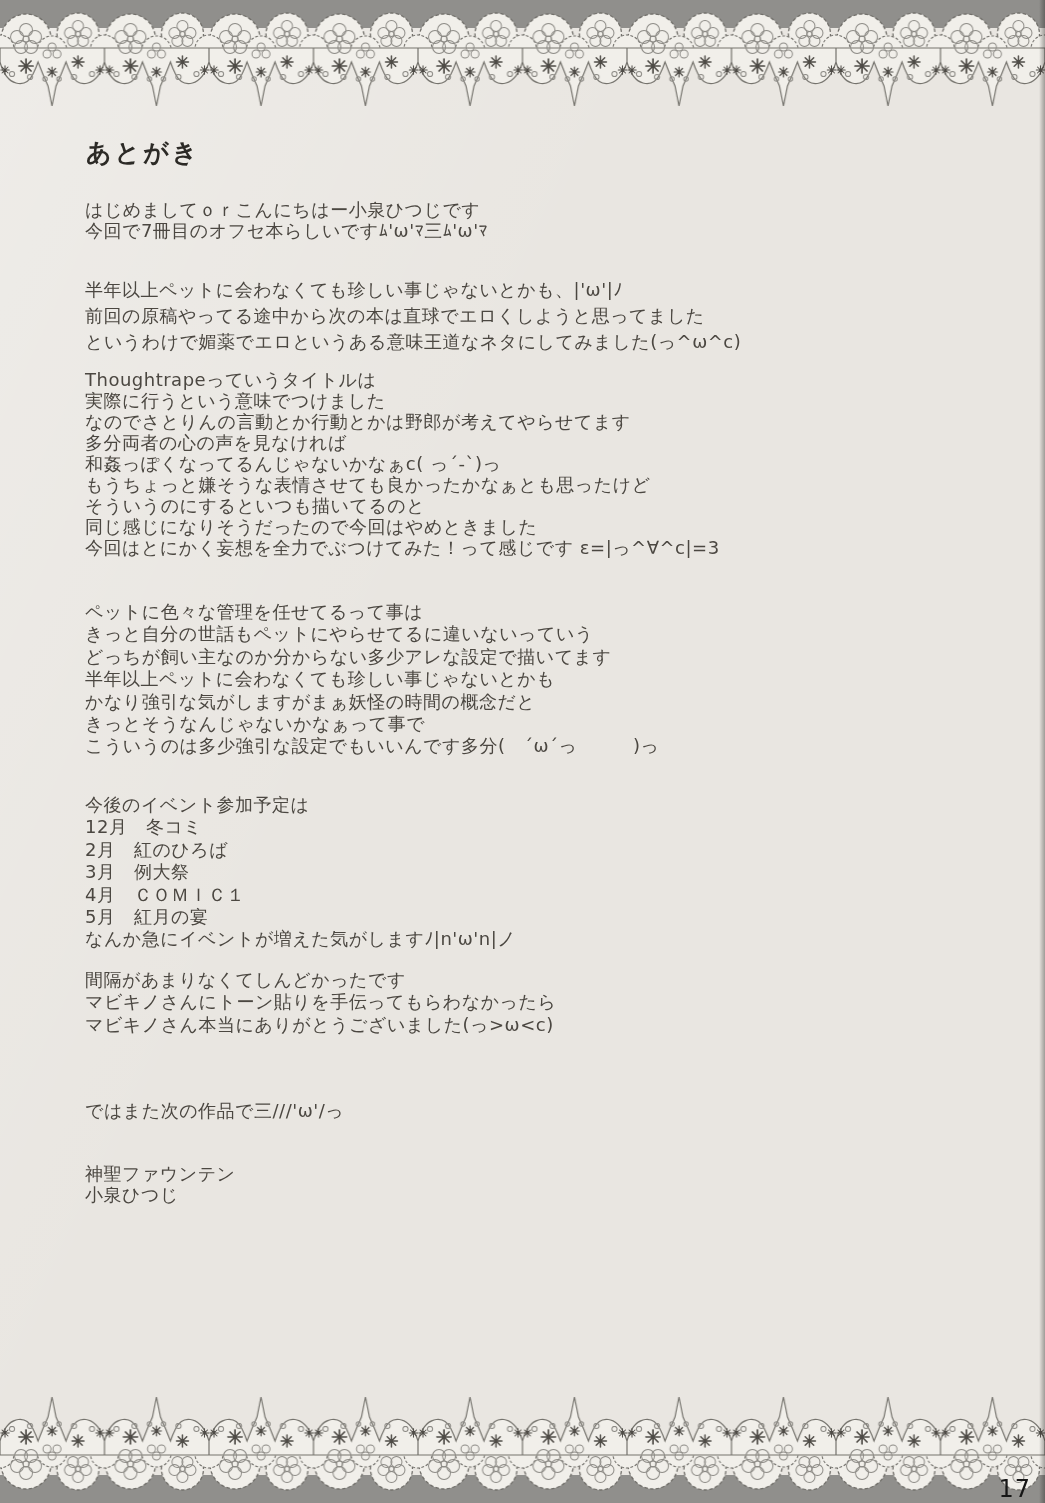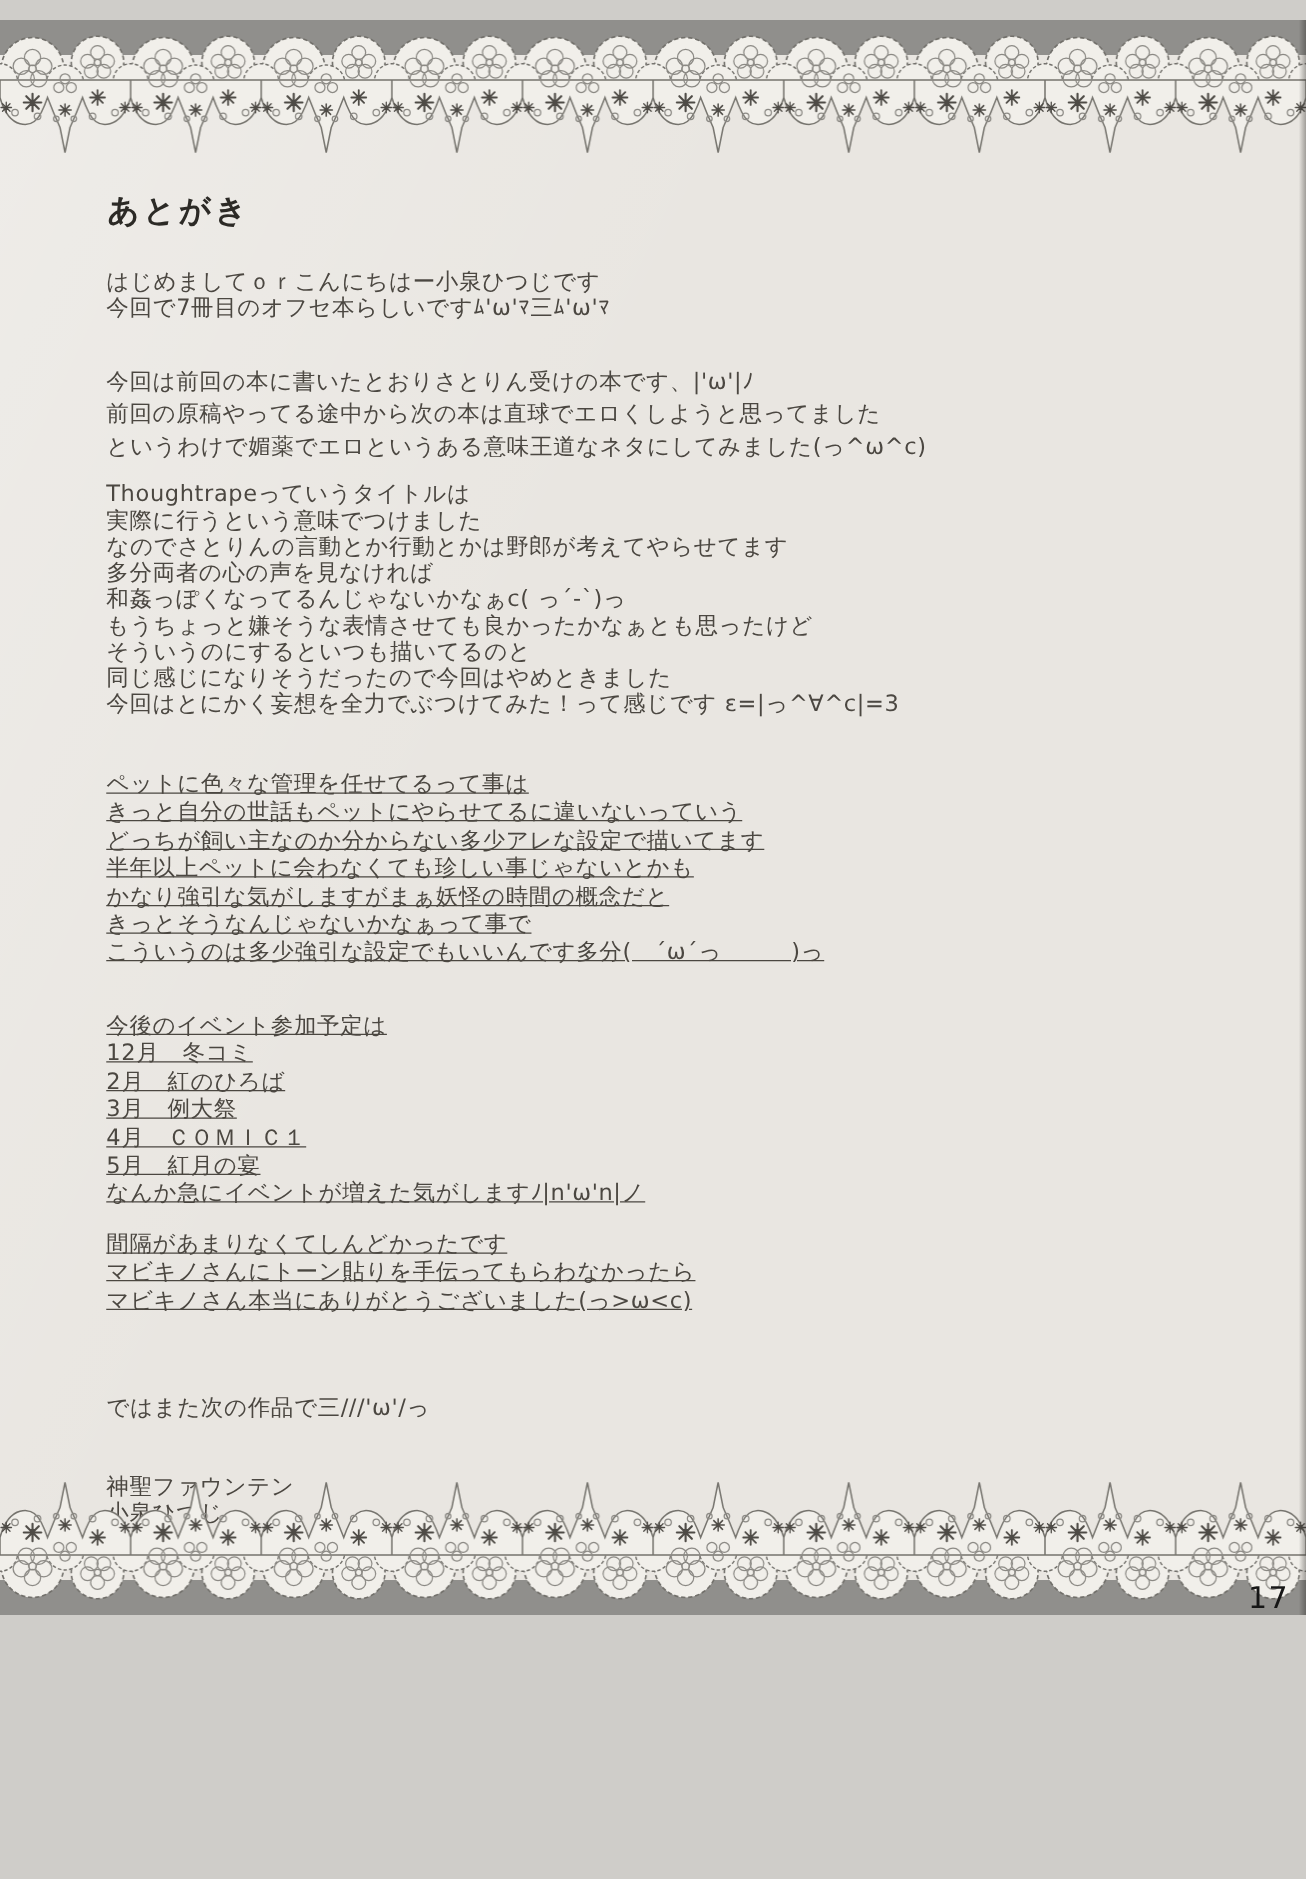--- a/index.html
+++ b/index.html
@@ -1,37 +1,37 @@
 <!DOCTYPE html>
 <html lang="ja"><head>
 <meta charset="utf-8">
 <style>
   html,body{margin:0;padding:0;background:#cfcdc9;}
   .page{
     position:relative;
-    width:1045px;height:1276px;
-    margin:16px auto;
+    width:1045px;height:1503px;
+    margin:0 auto;
     background:
       linear-gradient(115deg, rgba(255,255,255,.25), rgba(0,0,0,0) 40%),
       #e9e6e1;
     overflow:hidden;
     font-family:"DejaVu Sans","Liberation Sans",sans-serif;
   }
   .lace-border{position:absolute;left:0;width:1045px;height:112px;pointer-events:none;}
   .lace-border.top{top:0;}
   .lace-border.bottom{bottom:0;transform:scaleY(-1);}
   .page-title{
     position:absolute;left:86px;top:136px;
     font-size:25px;font-weight:bold;letter-spacing:3px;
     color:#2c2a26;
   }
   .para{position:absolute;left:85px;color:#4b4741;font-size:18px;letter-spacing:.5px;}
   .para .line{white-space:pre;}
   .lh-21 .line{line-height:21px;}
-  .lh-22 .line{line-height:22.4px;text-decoration:underline;}
+  .lh-22 .line{line-height:22.4px;}
   .lh-26 .line{line-height:26px;}
   .page-number{
     position:absolute;right:14px;bottom:0px;
     font-size:24px;color:#161616;font-weight:500;
     z-index:5;letter-spacing:1px;
   }
   .scan-edge-right{
     position:absolute;top:0;right:0;width:6px;height:100%;z-index:6;
     background:linear-gradient(to left, rgba(35,33,30,.38), rgba(35,33,30,0));
   }
@@ -94,21 +94,21 @@
     </svg>
   </div>
 
   <div class="page-title">あとがき</div>
 
   <div class="para lh-21" style="top:199px">
       <div class="line">はじめましてｏｒこんにちはー小泉ひつじです</div>
       <div class="line">今回で7冊目のオフセ本らしいですﾑ'ω'ﾏ三ﾑ'ω'ﾏ</div>
     </div>
   <div class="para lh-26" style="top:277px">
-      <div class="line">今回は前回の本に書いたとおりさとりん受けの本です、|'ω'|ﾉ</div>
+      <div class="line">半年以上ペットに会わなくても珍しい事じゃないとかも、|'ω'|ﾉ</div>
       <div class="line">前回の原稿やってる途中から次の本は直球でエロくしようと思ってました</div>
       <div class="line">というわけで媚薬でエロというある意味王道なネタにしてみました(っ^ω^c)</div>
     </div>
   <div class="para lh-21" style="top:369px">
       <div class="line">Thoughtrapeっていうタイトルは</div>
       <div class="line">実際に行うという意味でつけました</div>
       <div class="line">なのでさとりんの言動とか行動とかは野郎が考えてやらせてます</div>
       <div class="line">多分両者の心の声を見なければ</div>
       <div class="line">和姦っぽくなってるんじゃないかなぁc( っ´-`)っ</div>
       <div class="line">もうちょっと嫌そうな表情させても良かったかなぁとも思ったけど</div>

